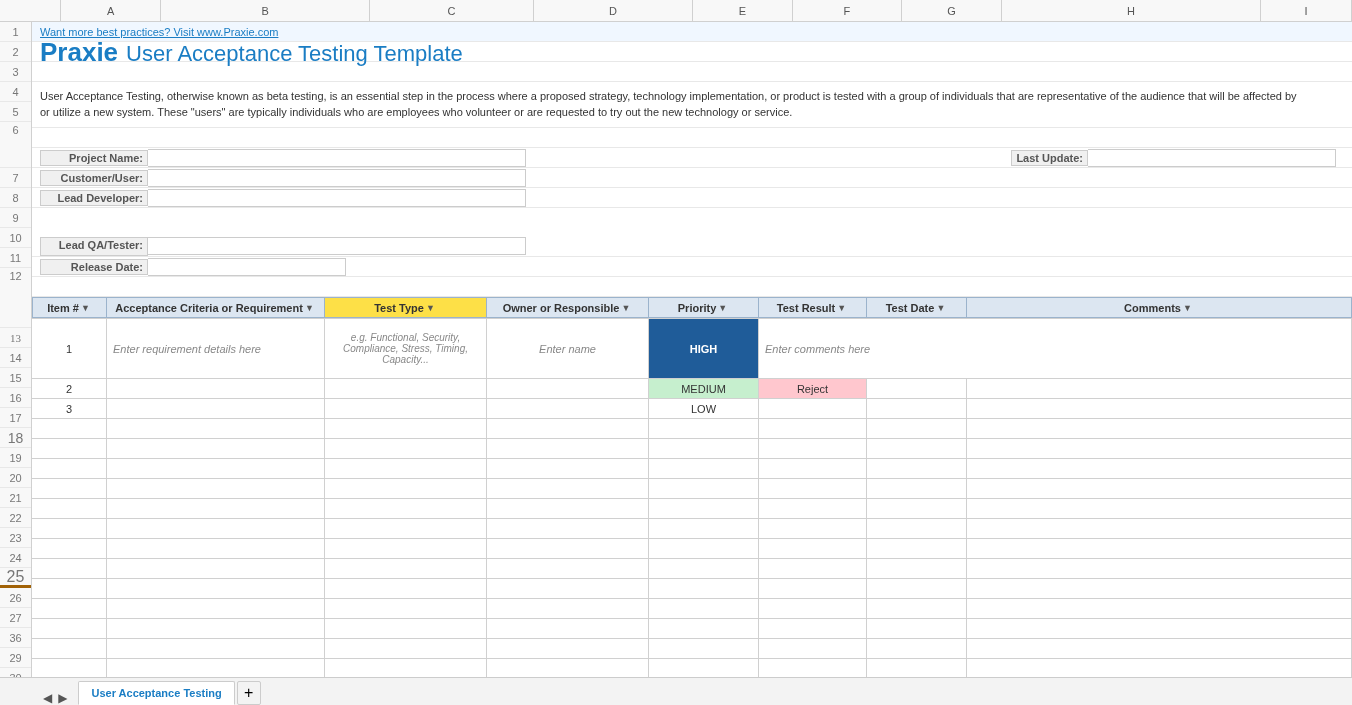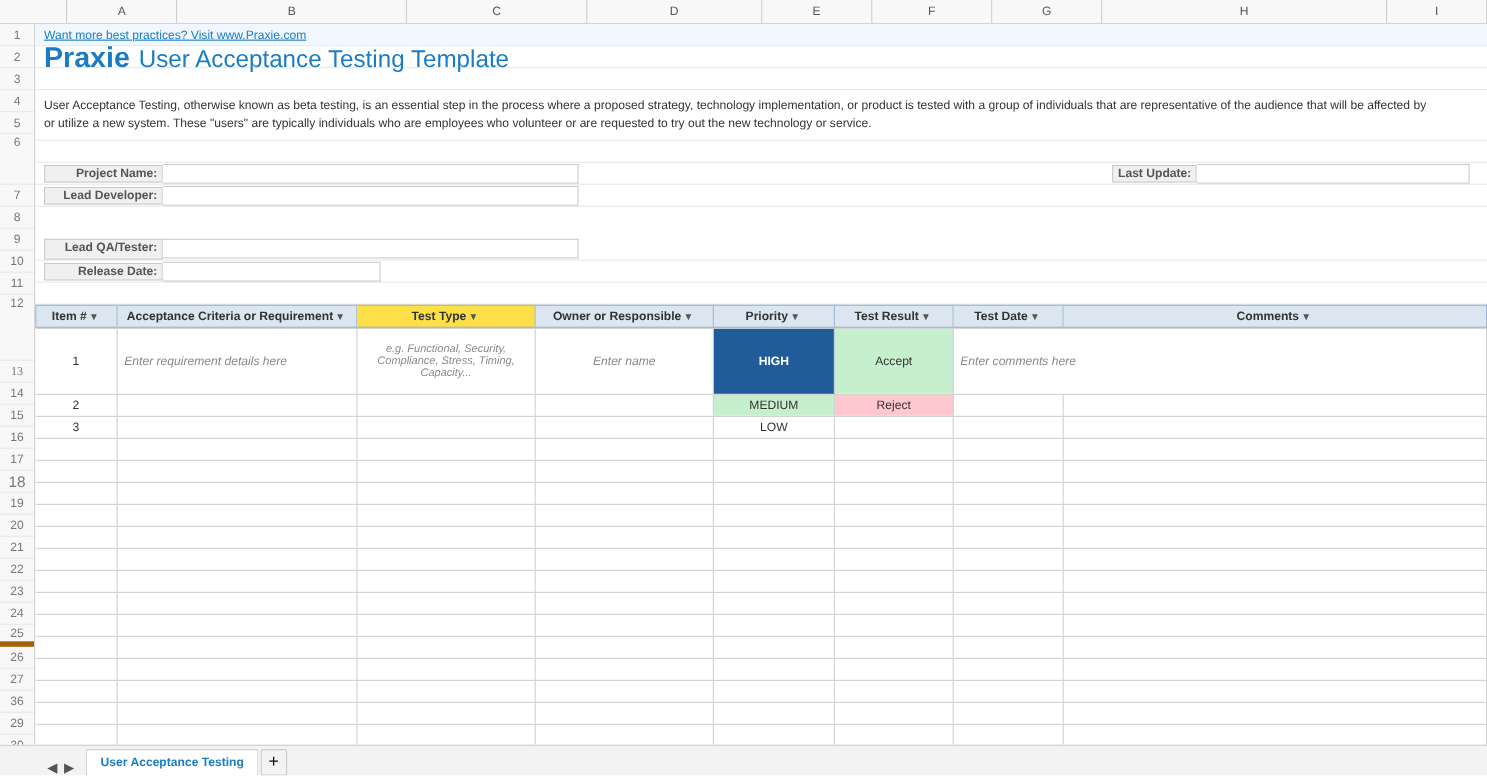--- a/index.html
+++ b/index.html
@@ -56,21 +56,21 @@
       <div style="height:20px;border-bottom:1px solid #e8e8e8;display:flex;align-items:center;justify-content:center;font-size:11px;color:#777;">15</div>
       <div style="height:20px;border-bottom:1px solid #e8e8e8;display:flex;align-items:center;justify-content:center;font-size:11px;color:#777;">16</div>
       <div style="height:20px;border-bottom:1px solid #e8e8e8;display:flex;align-items:center;justify-content:center;font-size:11px;color:#777;">17</div>
       <div style="height:20px;border-bottom:1px solid #e8e8e8;display:flex;align-items:center;justify-content:center;font-size:14px;color:#777;">18</div>
       <div style="height:20px;border-bottom:1px solid #e8e8e8;display:flex;align-items:center;justify-content:center;font-size:11px;color:#777;">19</div>
       <div style="height:20px;border-bottom:1px solid #e8e8e8;display:flex;align-items:center;justify-content:center;font-size:11px;color:#777;">20</div>
       <div style="height:20px;border-bottom:1px solid #e8e8e8;display:flex;align-items:center;justify-content:center;font-size:11px;color:#777;">21</div>
       <div style="height:20px;border-bottom:1px solid #e8e8e8;display:flex;align-items:center;justify-content:center;font-size:11px;color:#777;">22</div>
       <div style="height:20px;border-bottom:1px solid #e8e8e8;display:flex;align-items:center;justify-content:center;font-size:11px;color:#777;">23</div>
       <div style="height:20px;border-bottom:1px solid #e8e8e8;display:flex;align-items:center;justify-content:center;font-size:11px;color:#777;">24</div>
-      <div style="height:20px;border-bottom:5px solid #a16207;display:flex;align-items:center;justify-content:center;font-size:11px;color:#777;">25</div>
+      <div style="height:20px;border-bottom:3px solid #a16207;display:flex;align-items:center;justify-content:center;font-size:16px;color:#777;">25</div>
       <div style="height:20px;border-bottom:1px solid #e8e8e8;display:flex;align-items:center;justify-content:center;font-size:11px;color:#777;">26</div>
       <div style="height:20px;border-bottom:1px solid #e8e8e8;display:flex;align-items:center;justify-content:center;font-size:11px;color:#777;">27</div>
       <div style="height:20px;border-bottom:1px solid #e8e8e8;display:flex;align-items:center;justify-content:center;font-size:11px;color:#777;">36</div>
       <div style="height:20px;border-bottom:1px solid #e8e8e8;display:flex;align-items:center;justify-content:center;font-size:11px;color:#777;">29</div>
       <div style="height:20px;border-bottom:1px solid #e8e8e8;display:flex;align-items:center;justify-content:center;font-size:11px;color:#777;">30</div>
 
     </div>
 
     <div style="flex:1; overflow:hidden;">
 
@@ -98,20 +98,24 @@
         <div style="display:flex; align-items:center; gap:0;">
           <div style="font-size:11px; font-weight:bold; color:#555; background:#f0f0f0; border:1px solid #ccc; padding:1px 4px; text-align:right; width:108px;">Project Name:</div>
           <input type="text" style="font-size: 11px; border-top: 1px solid rgb(204, 204, 204); border-right: 1px solid rgb(204, 204, 204); border-bottom: 1px solid rgb(204, 204, 204); border-image: initial; border-left: none; width: 378px; height: 18px; padding: 1px 4px;">
         </div>
         <div style="position:absolute; right:16px; display:flex; align-items:center; gap:0;">
           <div style="font-size:11px; font-weight:bold; color:#555; background:#f0f0f0; border:1px solid #ccc; padding:1px 4px; text-align:right;">Last Update:</div>
           <input type="text" style="font-size: 11px; border-top: 1px solid rgb(204, 204, 204); border-right: 1px solid rgb(204, 204, 204); border-bottom: 1px solid rgb(204, 204, 204); border-image: initial; border-left: none; width: 248px; height: 18px; padding: 1px 4px;">
         </div>
       </div>
 
+      <div style="height:20px; border-bottom:1px solid #e8e8e8; display:flex; align-items:center; padding-left:8px;">
+        <div style="font-size:11px; font-weight:bold; color:#555; background:#f0f0f0; border:1px solid #ccc; padding:1px 4px; text-align:right; width:108px;">Customer/User:</div>
+        <input type="text" style="font-size: 11px; border-top: 1px solid rgb(204, 204, 204); border-right: 1px solid rgb(204, 204, 204); border-bottom: 1px solid rgb(204, 204, 204); border-image: initial; border-left: none; width: 378px; height: 18px; padding: 1px 4px;">
+      </div>
 
       <div style="height:20px; border-bottom:1px solid #e8e8e8; display:flex; align-items:center; padding-left:8px;">
         <div style="font-size:11px; font-weight:bold; color:#555; background:#f0f0f0; border:1px solid #ccc; padding:1px 4px; text-align:right; width:108px;">Lead Developer:</div>
         <input type="text" style="font-size: 11px; border-top: 1px solid rgb(204, 204, 204); border-right: 1px solid rgb(204, 204, 204); border-bottom: 1px solid rgb(204, 204, 204); border-image: initial; border-left: none; width: 378px; height: 18px; padding: 1px 4px;">
       </div>
 
       <div style="height:20px; border-bottom:1px solid #e8e8e8; display:flex; padding-left:8px;margin-top:29px;">
         <div style="font-size:11px; font-weight:bold; color:#555; background:#f0f0f0; border:1px solid #ccc; padding:1px 4px; text-align:right; width:108px;">Lead QA/Tester:</div>
         <input type="text" style="font-size: 11px; border-top: 1px solid rgb(204, 204, 204); border-right: 1px solid rgb(204, 204, 204); border-bottom: 1px solid rgb(204, 204, 204); border-image: initial; border-left: none; width: 378px; height: 18px; padding: 1px 4px;">
       </div>
@@ -165,21 +169,20 @@
           <button style="background:none;border:none;cursor:pointer;font-size:9px;color:#555;padding:0 2px;">▼</button>
         </div>
       </div>
 
       <div style="height:60px; border-bottom:1px solid #d0d0d0; display:flex; align-items:stretch;">
         <div style="width:75px; border-right:1px solid #d0d0d0; display:flex; align-items:center; justify-content:center; font-size:11px; color:#333; flex-shrink:0;">1</div>
         <div style="width:218px; border-right:1px solid #d0d0d0; display:flex; align-items:center; padding:2px 6px; font-size:11px; color:#888; font-style:italic; flex-shrink:0;">Enter requirement details here</div>
         <div style="width:162px; border-right:1px solid #d0d0d0; display:flex; align-items:center; justify-content:center; text-align:center; padding:2px 6px; font-size:10px; color:#888; font-style:italic; flex-shrink:0;">e.g. Functional, Security, Compliance, Stress, Timing, Capacity...</div>
         <div style="width:162px; border-right:1px solid #d0d0d0; display:flex; align-items:center; justify-content:center; font-size:11px; color:#888; font-style:italic; flex-shrink:0;">Enter name</div>
         <div style="width:110px; border-right:1px solid #d0d0d0; display:flex; align-items:center; justify-content:center; font-size:11px; font-weight:bold; background:#1f5c99; color:#fff; flex-shrink:0;">HIGH</div>
-        <div style="width:108px; border-right:1px solid #d0d0d0; display:flex; align-items:center; justify-content:center; font-size:11px; background:#c6efce; color:#333; flex-shrink:0;">Accept</div>
         <div style="flex:1; display:flex; align-items:center; padding:2px 6px; font-size:11px; color:#888; font-style:italic; border-right:1px solid #d0d0d0;">Enter comments here</div>
       </div>
 
       <div style="height:20px; border-bottom:1px solid #d0d0d0; display:flex; align-items:stretch;">
         <div style="width:75px; border-right:1px solid #d0d0d0; display:flex; align-items:center; justify-content:center; font-size:11px; color:#333; flex-shrink:0;">2</div>
         <div style="width:218px; border-right:1px solid #d0d0d0; flex-shrink:0;"></div>
         <div style="width:162px; border-right:1px solid #d0d0d0; flex-shrink:0;"></div>
         <div style="width:162px; border-right:1px solid #d0d0d0; flex-shrink:0;"></div>
         <div style="width:110px; border-right:1px solid #d0d0d0; display:flex; align-items:center; justify-content:center; font-size:11px; background:#c6efce; color:#333; flex-shrink:0;">MEDIUM</div>
         <div style="width:108px; border-right:1px solid #d0d0d0; display:flex; align-items:center; justify-content:center; font-size:11px; background:#ffc7ce; color:#333; flex-shrink:0;">Reject</div>

